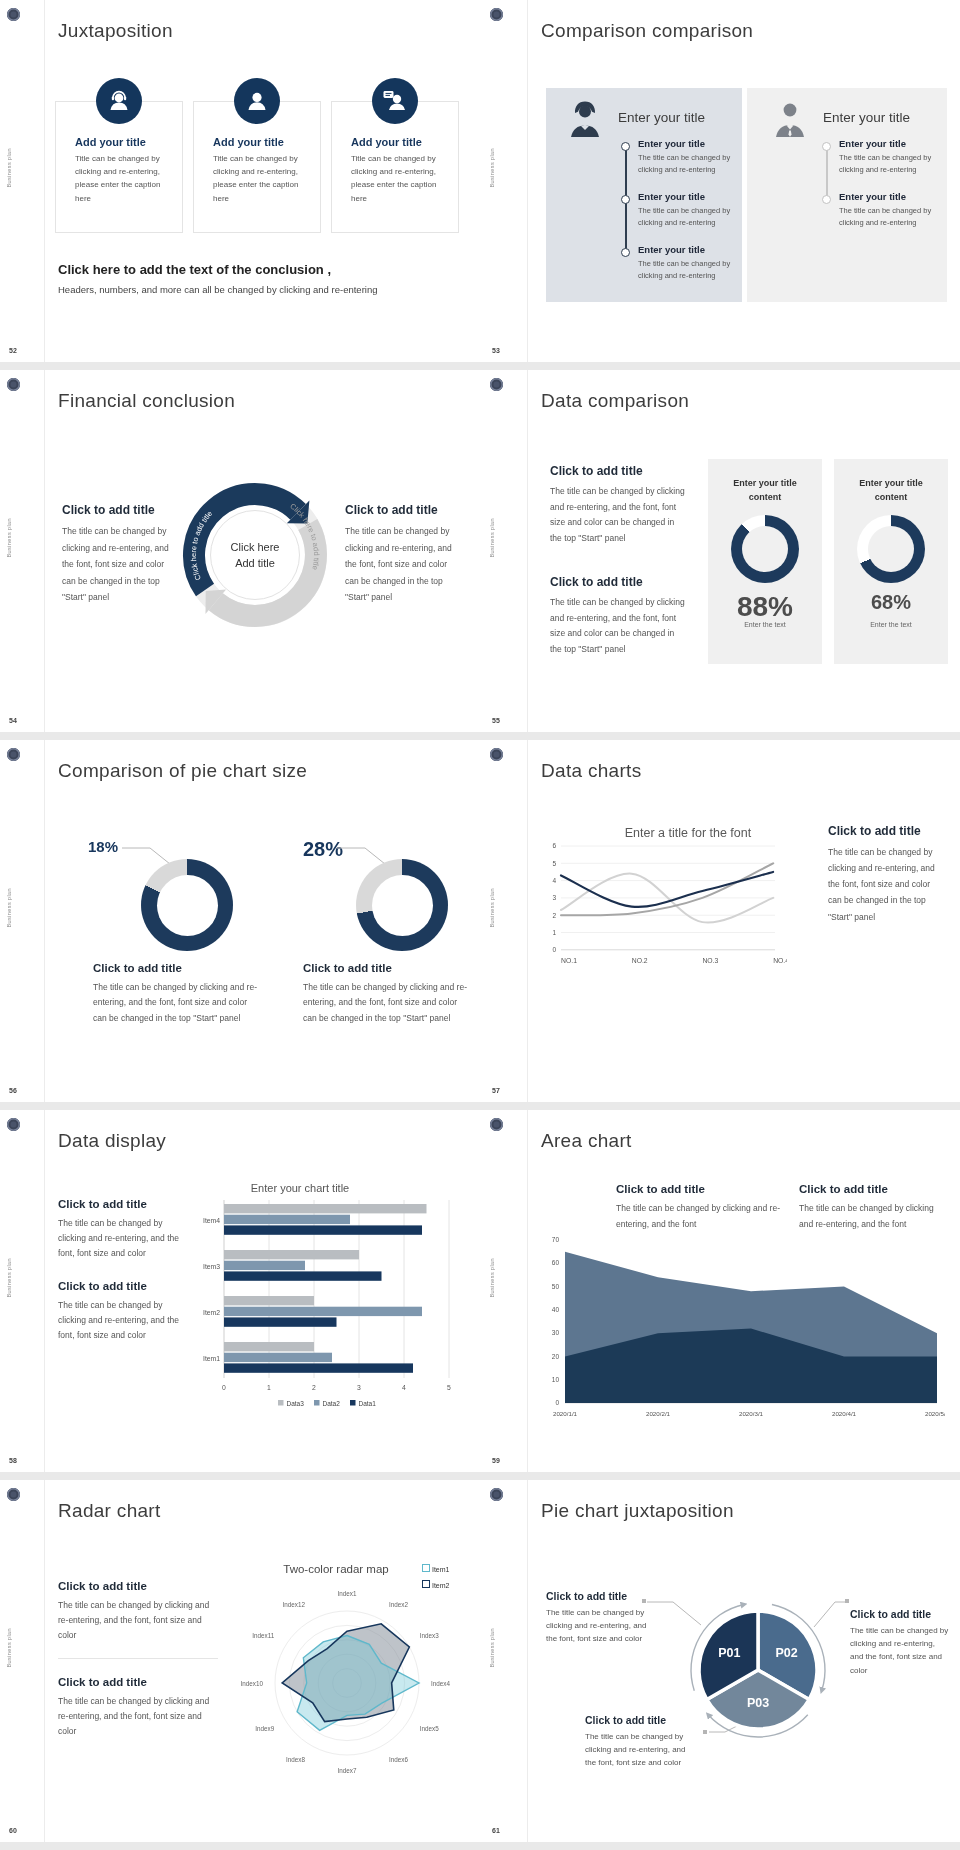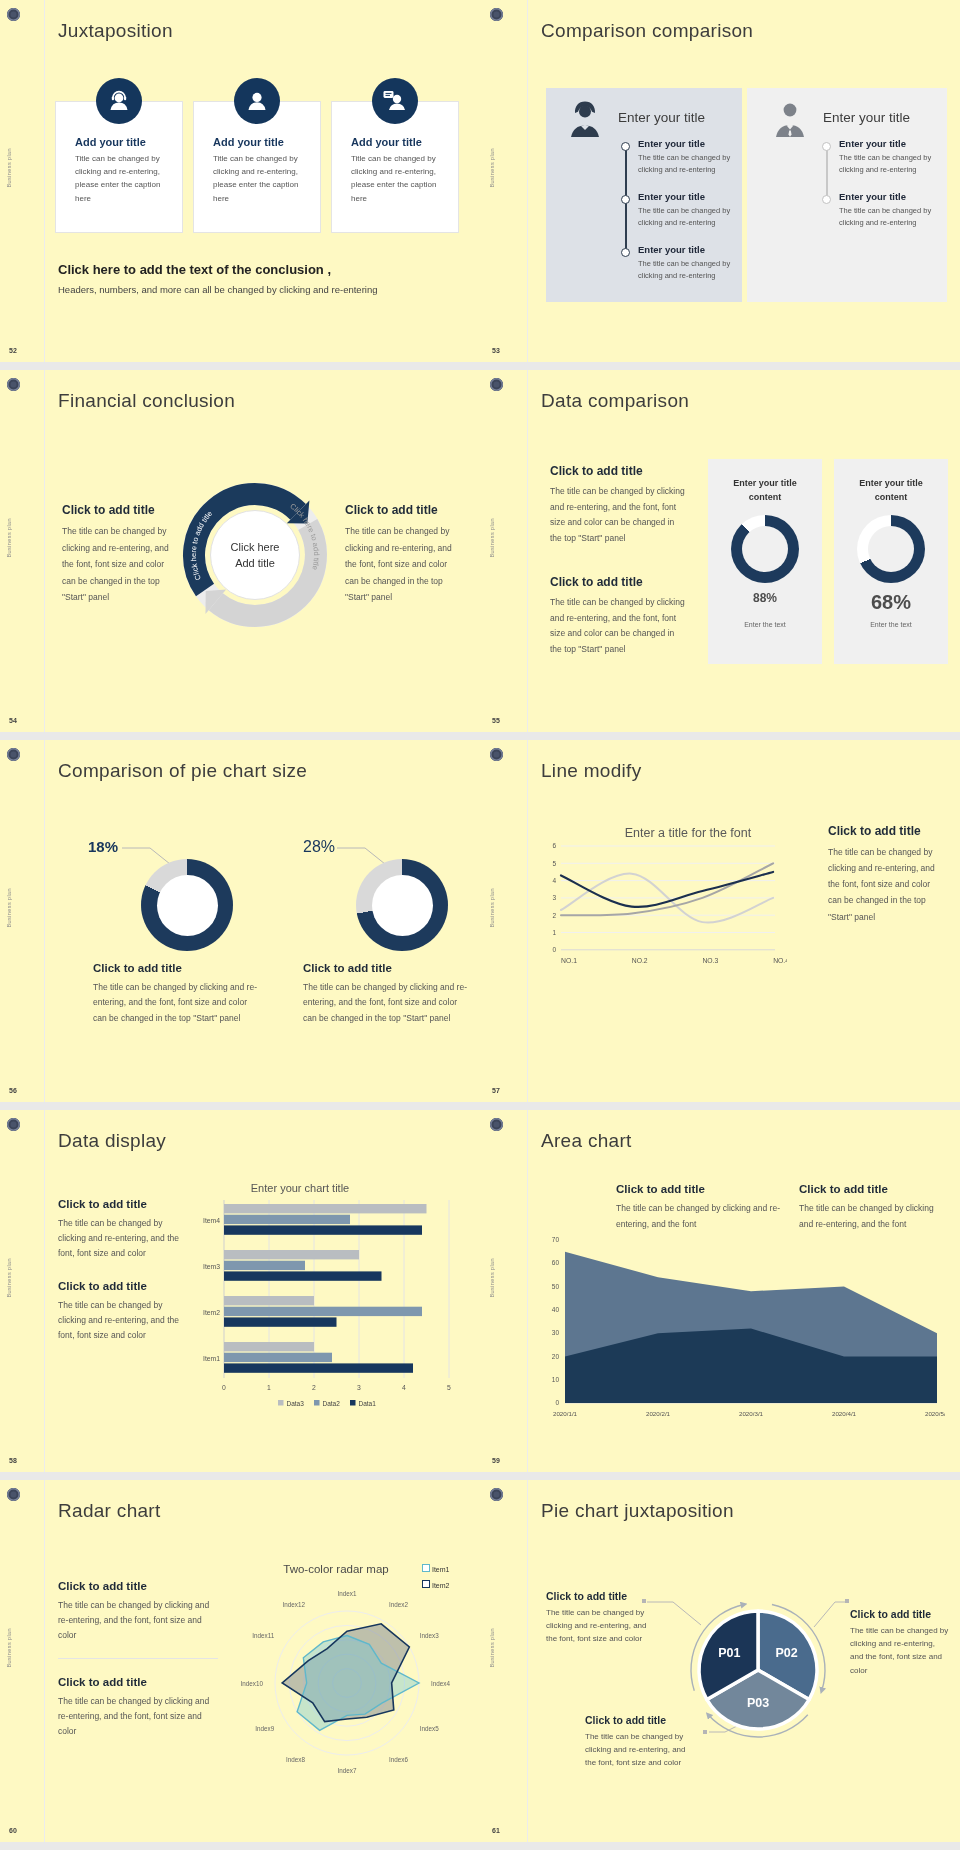--- a/index.html
+++ b/index.html
@@ -1,17 +1,17 @@
 <!DOCTYPE html>
 <html><head>
 <meta charset="utf-8">
 <style>
   html,body{margin:0;padding:0;}
   body{width:960px;height:1850px;background:#e9e9e9;font-family:"Liberation Sans",sans-serif;position:relative;overflow:hidden;}
-  .slide{position:absolute;width:483px;height:362px;background:#fef9c3;}
+  .slide{position:absolute;width:483px;height:362px;background:#ffffff;}
   .abs{position:absolute;}
   .sl-logo{position:absolute;left:7px;top:8px;width:13px;height:13px;border-radius:50%;background:#49536a;box-shadow:inset 0 0 0 1.5px #78829a, inset 0 0 0 3.5px #3c4559;}
   .sl-side{position:absolute;left:6px;top:148px;font-size:5.5px;color:#8b8b8b;writing-mode:vertical-rl;transform:rotate(180deg);letter-spacing:.4px;}
   .sl-div{position:absolute;left:44px;top:0;width:1px;height:100%;background:#ececec;}
   .sl-num{position:absolute;left:9px;bottom:8px;font-size:7px;font-weight:bold;color:#444;}
   .sl-title{position:absolute;left:58px;top:20px;font-size:19px;font-weight:400;color:#3d3d3d;letter-spacing:.3px;}
   .hb{font-weight:bold;color:#1f2a38;font-size:11.5px;margin-bottom:6px;}
   .bt{color:#555;font-size:8.5px;line-height:1.8;}
   .card52{position:absolute;top:101px;width:128px;height:132px;background:#fff;border:1px solid #e4e4e4;box-sizing:border-box;}
   .icirc{position:absolute;top:78px;width:46px;height:46px;border-radius:50%;background:#14365c;display:flex;align-items:center;justify-content:center;}
@@ -186,21 +186,21 @@
   <div class="abs" style="left:67px;top:205px;width:138px">
     <div class="hb" style="font-size:12px">Click to add title</div>
     <div class="bt" style="line-height:1.85">The title can be changed by clicking and re-entering, and the font, font size and color can be changed in the top "Start" panel</div>
   </div>
 
   <div class="abs" style="left:225px;top:89px;width:114px;height:205px;background:#f0f0f0">
     <div style="position:absolute;left:10px;top:18px;width:94px;text-align:center;font-size:9px;font-weight:bold;color:#333;line-height:1.5">Enter your title content</div>
     <div class="donut" id="d55a" style="left: 23px; top: 56px; width: 68px; height: 68px; background: conic-gradient(rgb(29, 58, 92) 0deg, rgb(29, 58, 92) 316.8deg, rgb(255, 255, 255) 316.8deg, rgb(255, 255, 255) 360deg);">
         <div class="hole" style="inset:11px;background:#f0f0f0"></div>
       </div>
-    <div style="position:absolute;left:0;top:132px;width:114px;text-align:center;font-size:12px;font-weight:bold;color:#4d4d4d">88%</div>
+    <div style="position:absolute;left:0;top:132px;width:114px;text-align:center;font-size:28px;font-weight:bold;color:#4d4d4d">88%</div>
     <div style="position:absolute;left:0;top:162px;width:114px;text-align:center;font-size:7px;color:#666">Enter the text</div>
   </div>
   <div class="abs" style="left:351px;top:89px;width:114px;height:205px;background:#f0f0f0">
     <div style="position:absolute;left:10px;top:18px;width:94px;text-align:center;font-size:9px;font-weight:bold;color:#333;line-height:1.5">Enter your title content</div>
     <div class="donut" id="d55b" style="left: 23px; top: 56px; width: 68px; height: 68px; background: conic-gradient(rgb(29, 58, 92) 0deg, rgb(29, 58, 92) 244.8deg, rgb(255, 255, 255) 244.8deg, rgb(255, 255, 255) 360deg);">
         <div class="hole" style="inset:11px;background:#f0f0f0"></div>
       </div>
     <div style="position:absolute;left:0;top:132px;width:114px;text-align:center;font-size:20px;font-weight:bold;color:#4d4d4d">68%</div>
     <div style="position:absolute;left:0;top:162px;width:114px;text-align:center;font-size:7px;color:#666">Enter the text</div>
   </div>
@@ -214,21 +214,21 @@
   <div class="sl-title">Comparison of pie chart size</div>
 
   <div class="abs" style="left:88px;top:98px;font-size:15px;font-weight:bold;color:#17365c">18%</div>
   <svg class="abs" style="left:120px;top:102px" width="60" height="28">
       <polyline class="callout" points="2,6 30,6 50,22"></polyline>
     </svg>
   <div class="donut" id="d56a" style="left: 141px; top: 119px; width: 92px; height: 92px; background: conic-gradient(from -64.8deg, rgb(217, 217, 217) 0deg, rgb(217, 217, 217) 64.8deg, rgb(29, 58, 92) 64.8deg, rgb(29, 58, 92) 360deg);">
       <div class="hole" style="inset:15.5px;background:#fff"></div>
     </div>
 
-  <div class="abs" style="left:303px;top:98px;font-size:16px;font-weight:normal;color:#17365c">28%</div>
+  <div class="abs" style="left:303px;top:98px;font-size:20px;font-weight:bold;color:#17365c">28%</div>
   <svg class="abs" style="left:335px;top:102px" width="60" height="28">
       <polyline class="callout" points="2,6 30,6 50,22"></polyline>
     </svg>
   <div class="donut" id="d56b" style="left: 356px; top: 119px; width: 92px; height: 92px; background: conic-gradient(from -100.8deg, rgb(217, 217, 217) 0deg, rgb(217, 217, 217) 100.8deg, rgb(29, 58, 92) 100.8deg, rgb(29, 58, 92) 360deg);">
       <div class="hole" style="inset:15.5px;background:#fff"></div>
     </div>
 
   <div class="abs" style="left:93px;top:222px;width:165px">
     <div class="hb">Click to add title</div>
     <div class="bt" style="line-height:1.8">The title can be changed by clicking and re-entering, and the font, font size and color can be changed in the top "Start" panel</div>
@@ -237,21 +237,21 @@
     <div class="hb">Click to add title</div>
     <div class="bt" style="line-height:1.8">The title can be changed by clicking and re-entering, and the font, font size and color can be changed in the top "Start" panel</div>
   </div>
 </div>
 
 <div class="slide" style="left:483px;top:740px">
   <div class="sl-logo"></div>
   <div class="sl-side">Business plan</div>
   <div class="sl-div"></div>
   <div class="sl-num">57</div>
-  <div class="sl-title">Line modify</div>
+  <div class="sl-title">Data charts</div>
 
   <div class="abs" style="left:80px;top:86px;width:250px;text-align:center;font-size:12.5px;color:#595959">Enter a title for the font</div>
   <div class="abs" style="left:52px;top:102px" id="line57">
       <svg width="252" height="132">
         <line x1="26" y1="107.80000000000001" x2="240" y2="107.80000000000001" stroke="#d9d9d9" stroke-width="1"></line>
         <text x="21" y="110.10000000000001" text-anchor="end" font-size="6.5" fill="#555">0</text>
         <line x1="26" y1="90.5" x2="240" y2="90.5" stroke="#f0f0f0" stroke-width="1"></line>
         <text x="21" y="92.8" text-anchor="end" font-size="6.5" fill="#555">1</text>
         <line x1="26" y1="73.2" x2="240" y2="73.2" stroke="#f0f0f0" stroke-width="1"></line>
         <text x="21" y="75.5" text-anchor="end" font-size="6.5" fill="#555">2</text>

